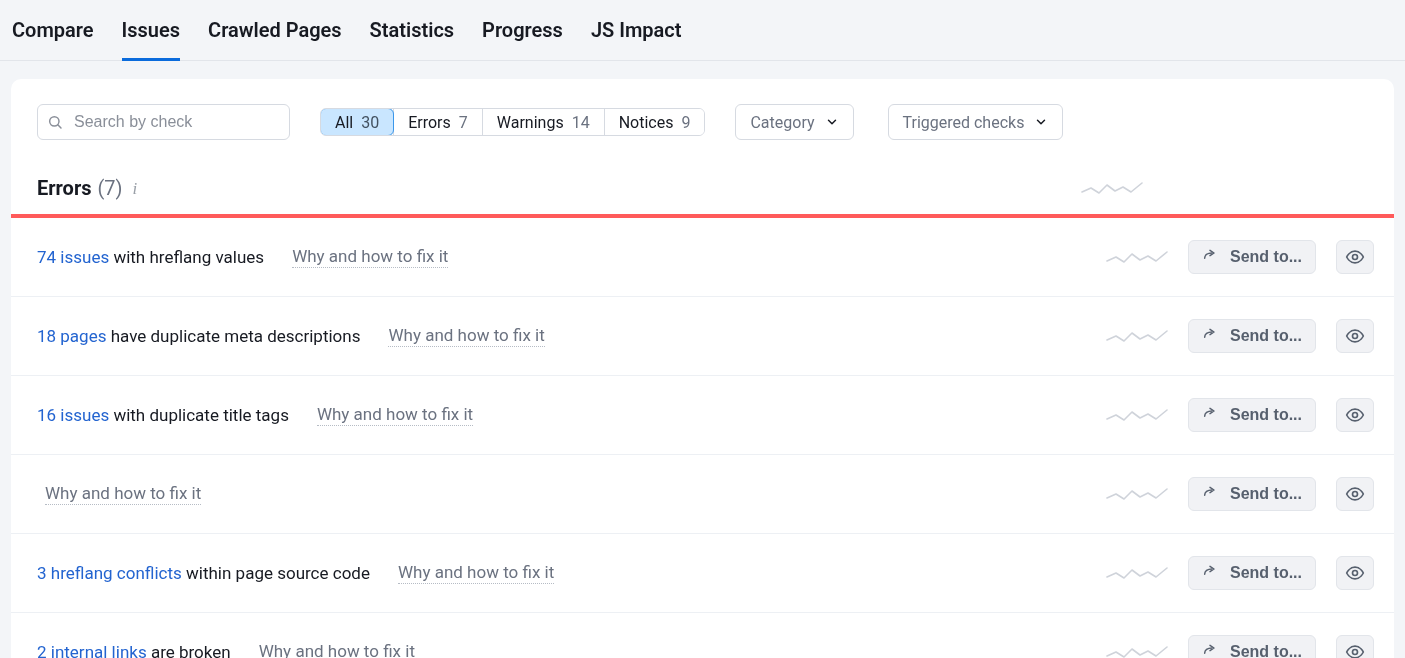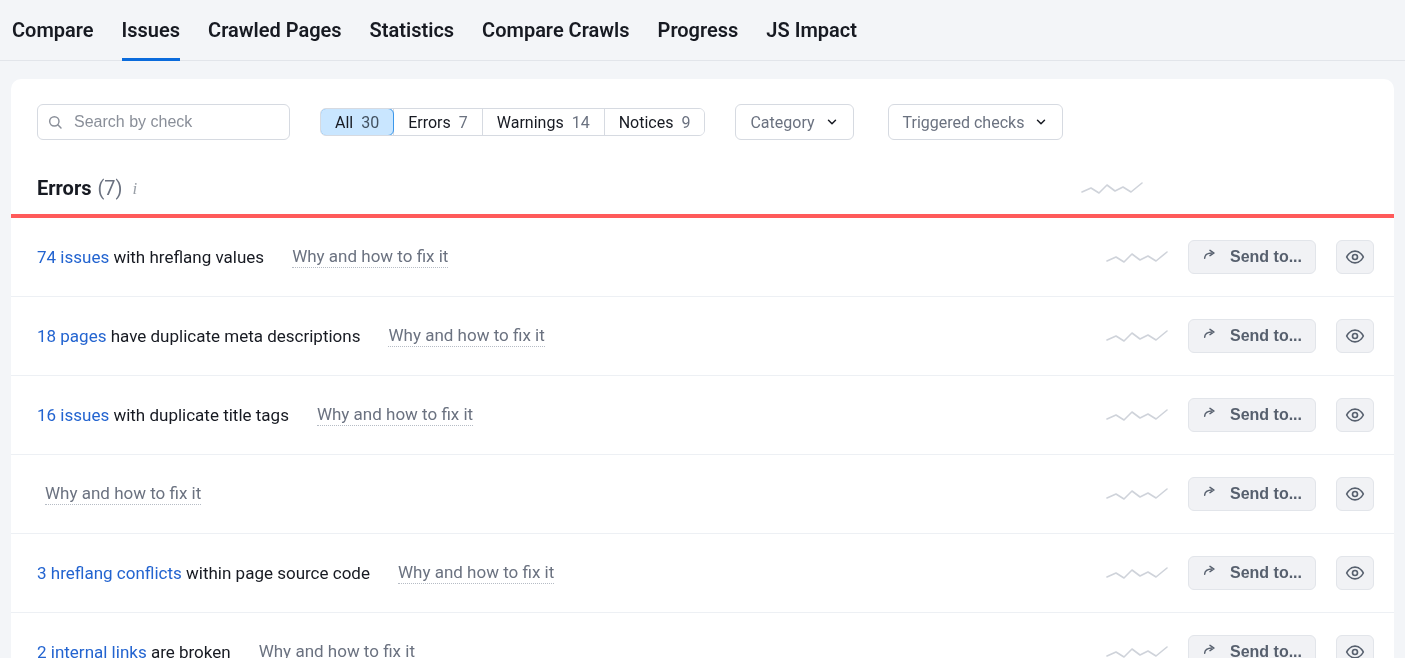--- a/index.html
+++ b/index.html
@@ -211,21 +211,20 @@
 </head>
 <body>
 
 <div class="page">
 
   <nav class="topnav">
     <div class="topnav-item">Compare</div>
     <div class="topnav-item active">Issues</div>
     <div class="topnav-item">Crawled Pages</div>
     <div class="topnav-item">Statistics</div>
-    <div class="topnav-item">Compare Crawls</div>
     <div class="topnav-item">Progress</div>
     <div class="topnav-item">JS Impact</div>
   </nav>
 
   <div class="card">
 
     <div class="controls">
 
       <div class="search-wrap">
         <span class="icon">

